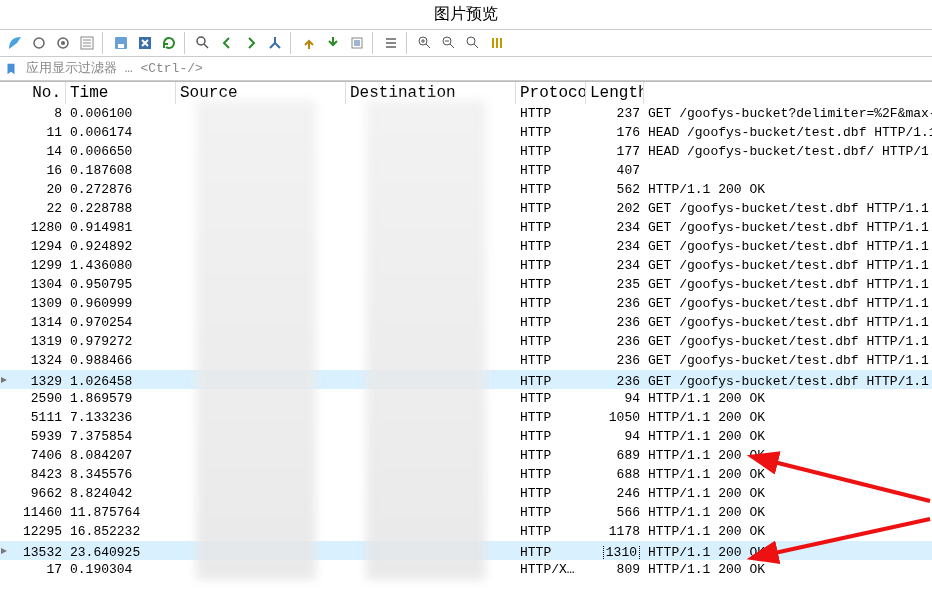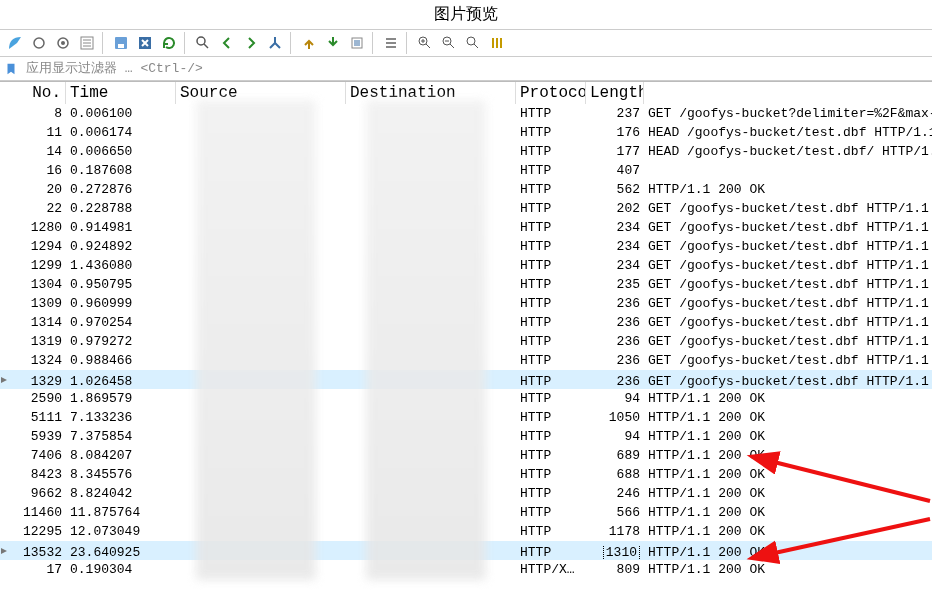--- a/index.html
+++ b/index.html
@@ -374,21 +374,21 @@
           <div class="cell col-no">11460</div>
           <div class="cell col-time">11.875764</div>
           <div class="cell col-src"></div>
           <div class="cell col-dst"></div>
           <div class="cell col-proto">HTTP</div>
           <div class="cell col-len">566</div>
           <div class="cell col-info">HTTP/1.1 200 OK</div>
         </div>
         <div class="row">
           <div class="cell col-no">12295</div>
-          <div class="cell col-time">12.073049</div>
+          <div class="cell col-time">16.852232</div>
           <div class="cell col-src"></div>
           <div class="cell col-dst"></div>
           <div class="cell col-proto">HTTP</div>
           <div class="cell col-len">1178</div>
           <div class="cell col-info">HTTP/1.1 200 OK</div>
         </div>
         <div class="side-marker" style="top: 437px;">
           <svg viewBox="0 0 8 8">
             <path d="M1 1l6 3-6 3z" fill="#777"></path>
           </svg>

